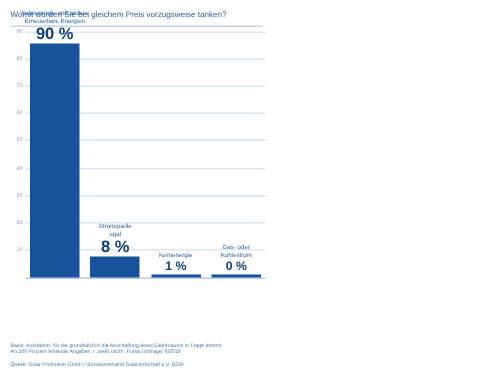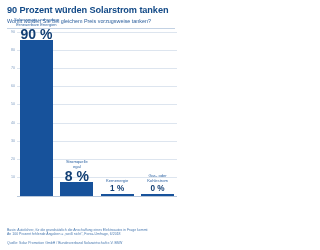--- a/index.html
+++ b/index.html
@@ -114,21 +114,21 @@
     align-items: center;
   }
   .cat-label {
     font-size: 4.1px;
     line-height: 5px;
     color: #2d63a3;
     text-align: center;
     white-space: nowrap;
   }
   .value-label {
-    font-size: 14px;
+    font-size: 11px;
     font-weight: bold;
     color: #123f74;
     line-height: 12px;
     margin-top: 1px;
     white-space: nowrap;
   }
   .value-label.small {
     font-size: 8.2px;
     line-height: 10px;
   }
@@ -161,21 +161,20 @@
     color: #4a7ab0;
     white-space: nowrap;
   }
 </style>
 </head>
 <body>
 
 <div class="infographic">
 
   <div class="header">
-    <div class="title">90 Prozent würden Solarstrom tanken</div>
     <div class="subtitle">Womit würden Sie bei gleichem Preis vorzugsweise tanken?</div>
     <div class="header-rule"></div>
   </div>
 
   <div class="chart-area">
     <div class="plot">
 
       <div class="gridlines">
         <div class="gridline" style="top:0%">
           <span class="ytick">90</span>

